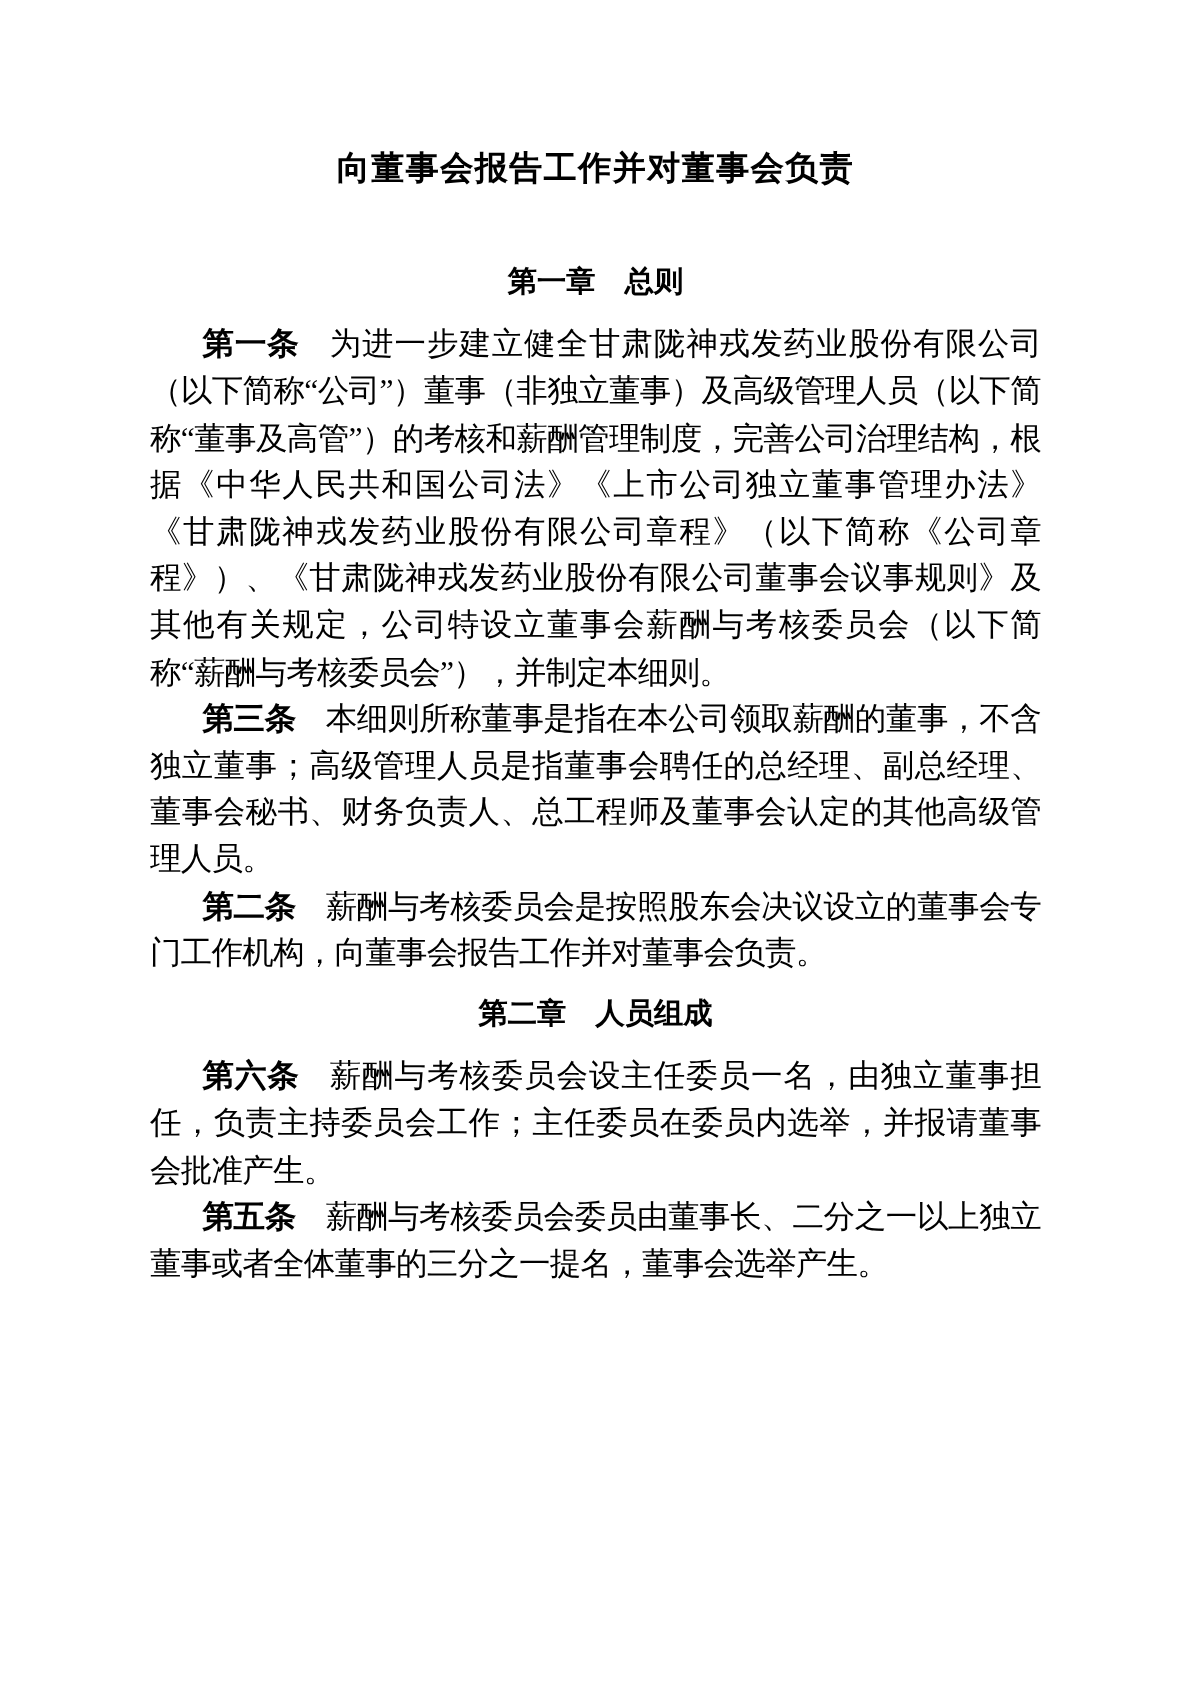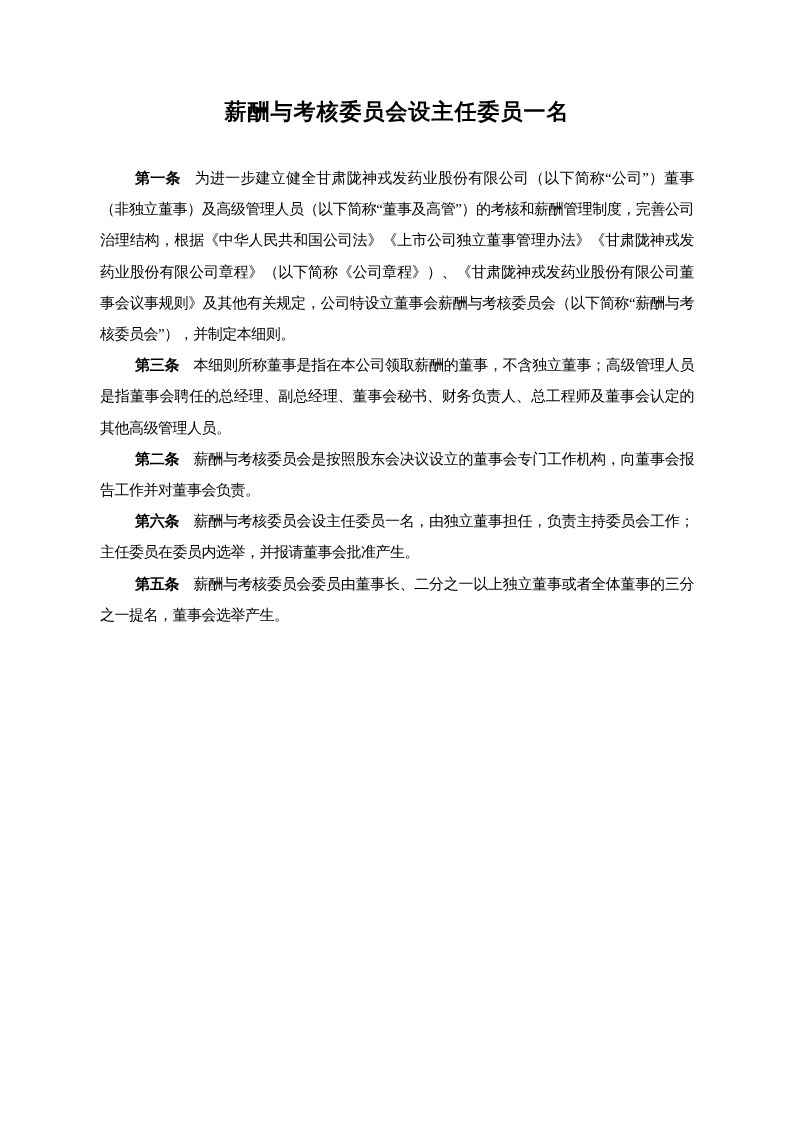--- a/index.html
+++ b/index.html
@@ -34,51 +34,53 @@
     text-align: center;
     font-size: 19.5px;
     font-weight: bold;
     line-height: 31.2px;
     margin: 10px 0;
   }
   .chapter-heading.first {
     margin-top: 42px;
   }
   .article {
-    font-size: 15px;
+    font-size: 21px;
     line-height: 31.2px;
     letter-spacing: -0.5px;
     text-align: justify;
     text-indent: 35px;
     margin: 0;
   }
   .article.tight {
     letter-spacing: -1.1px;
   }
   .article .article-label {
     font-weight: bold;
     margin-right: 0.95em;
   }
 </style>
 </head>
 <body>
 
 <div class="page">
 
   <div class="title-block">
-    <div class="title-line">薪酬与考核委员会设主任委员一名</div>
+    <div class="title-line">向董事会报告工作并对董事会负责</div>
   </div>
 
+  <div class="chapter-heading first">第一章　总则</div>
 
   <p class="article"><span class="article-label">第一条</span><span>为进一步建立健全甘肃陇神戎发药业股份有限公司（以下简称“公司”）董事（非独立董事）及高级管理人员（以下简称“董事及高管”）的考核和薪酬管理制度，完善公司治理结构，根据《中华人民共和国公司法》《上市公司独立董事管理办法》《甘肃陇神戎发药业股份有限公司章程》（以下简称《公司章程》）、《甘肃陇神戎发药业股份有限公司董事会议事规则》及其他有关规定，公司特设立董事会薪酬与考核委员会（以下简称“薪酬与考核委员会”），并制定本细则。</span></p>
 
   <p class="article"><span class="article-label">第三条</span><span>本细则所称董事是指在本公司领取薪酬的董事，不含独立董事；高级管理人员是指董事会聘任的总经理、副总经理、董事会秘书、财务负责人、总工程师及董事会认定的其他高级管理人员。</span></p>
 
   <p class="article"><span class="article-label">第二条</span><span>薪酬与考核委员会是按照股东会决议设立的董事会专门工作机构，向董事会报告工作并对董事会负责。</span></p>
 
+  <div class="chapter-heading">第二章　人员组成</div>
 
 
   <p class="article"><span class="article-label">第六条</span><span>薪酬与考核委员会设主任委员一名，由独立董事担任，负责主持委员会工作；主任委员在委员内选举，并报请董事会批准产生。</span></p>
 
   <p class="article"><span class="article-label">第五条</span><span>薪酬与考核委员会委员由董事长、二分之一以上独立董事或者全体董事的三分之一提名，董事会选举产生。</span></p>
 
 
 
 
 </div>

